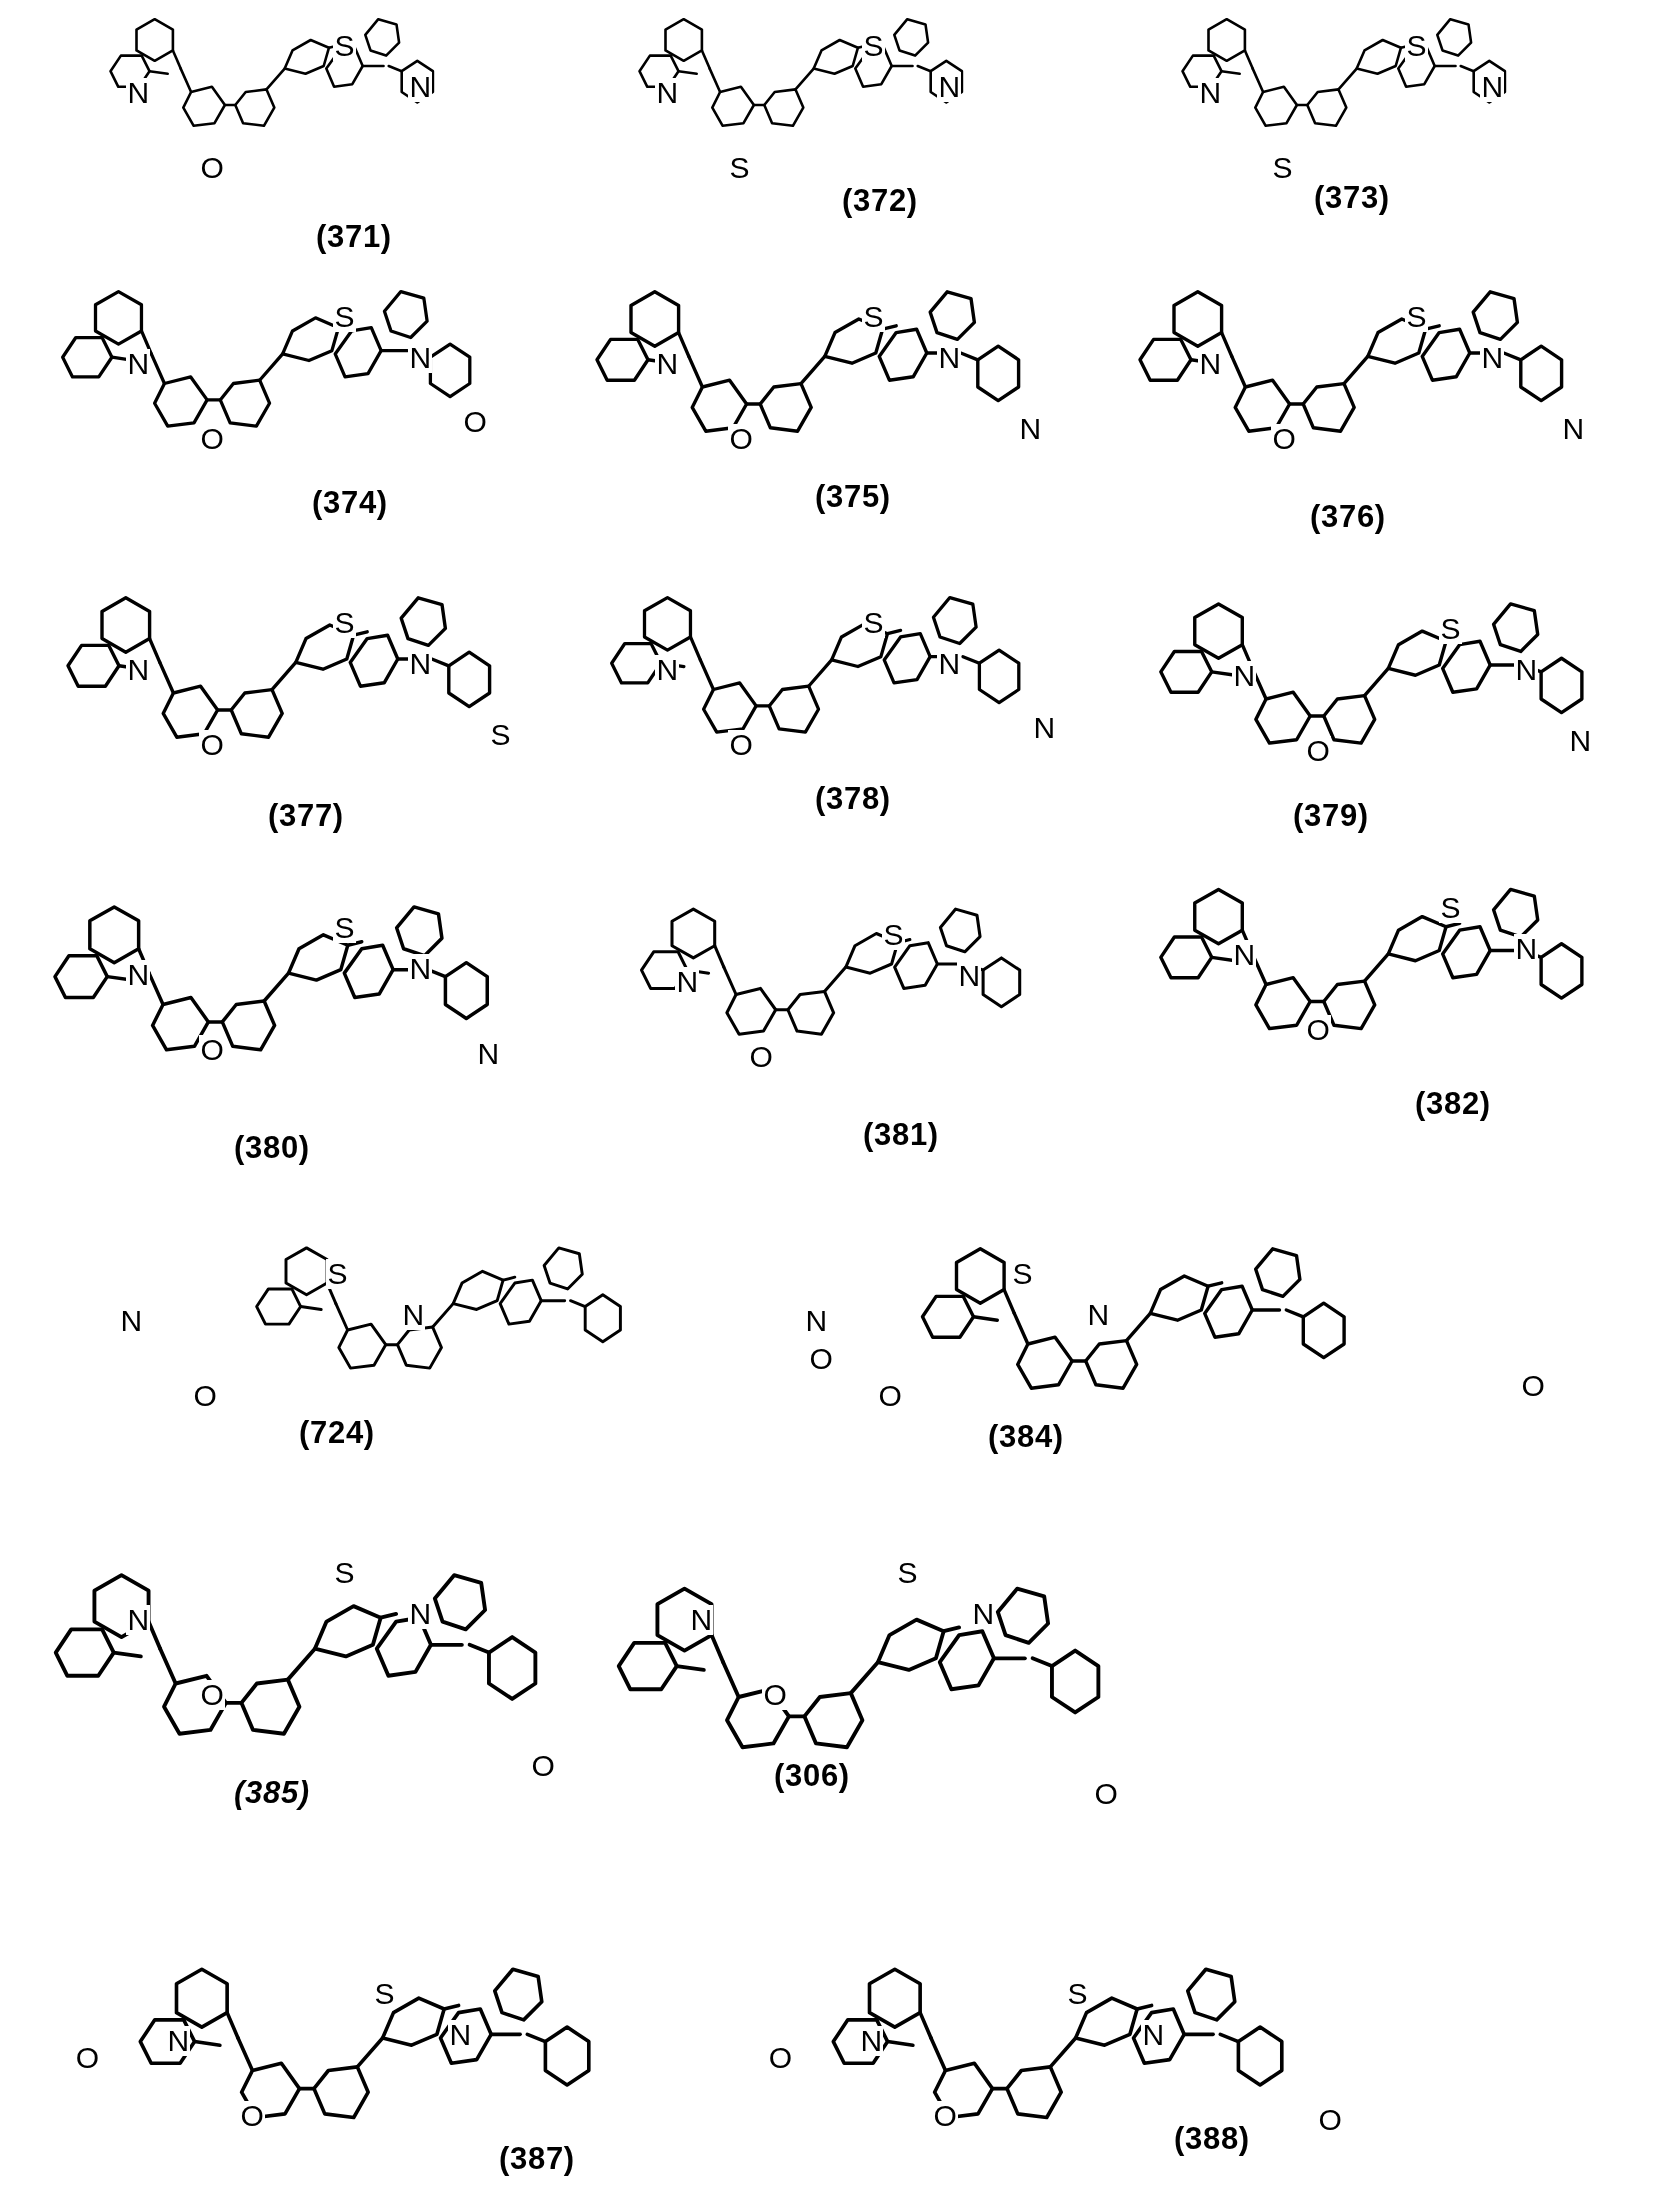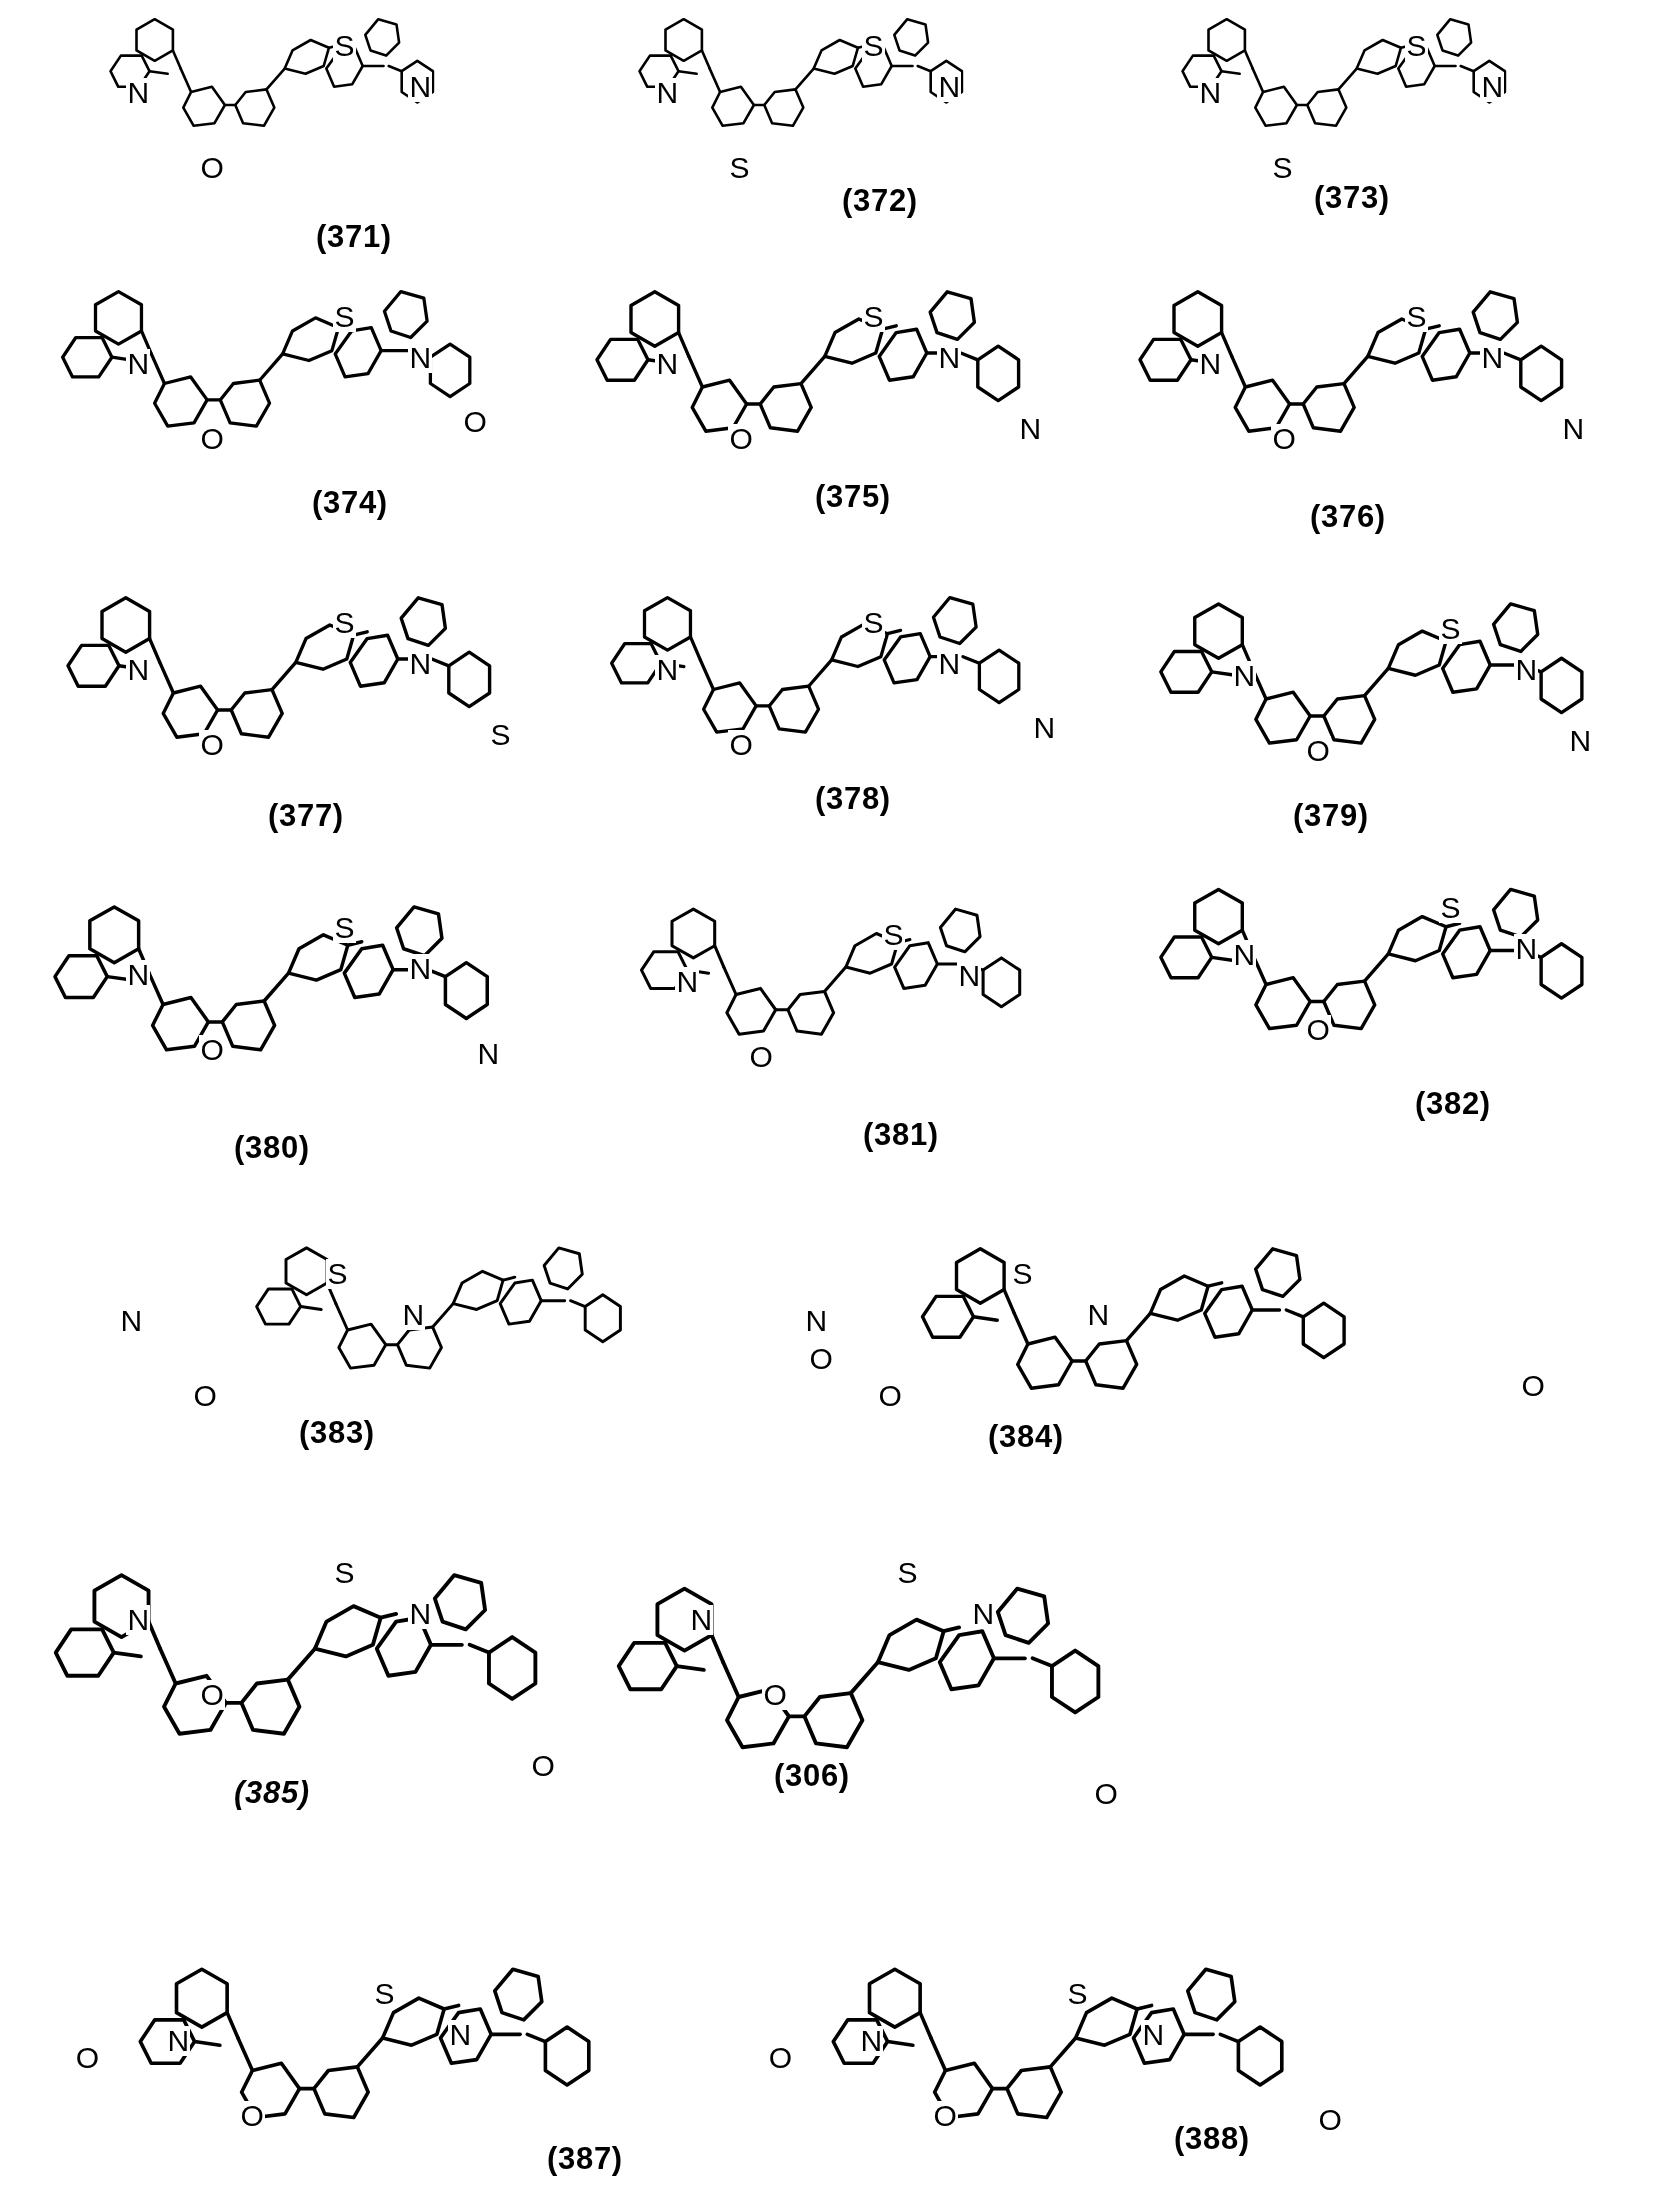--- a/index.html
+++ b/index.html
@@ -392,21 +392,21 @@
 
       <polygon points="570,110 600,90 630,110 630,150 600,170 570,150"></polygon>
       <line x1="545" y1="100" x2="570" y2="110"></line>
     </svg>
     <span class="atom" style="left:78px;top:64px">N</span>
     <span class="atom" style="left:151px;top:139px">O</span>
     <span class="atom" style="left:285px;top:17px">S</span>
     <span class="atom" style="left:360px;top:58px">N</span>
   <span class="atom" style="left: 767px; top: 102px;">O</span>
     </div>
-    <div class="label" style="left: 299px; top: 1415px;">(383)</div>
+    <div class="label" style="left: 299px; top: 1415px;">(724)</div>
     <div class="compound" style="left: 726px; top: 1242px; width: 869px; height: 204px;">
     <svg width="869" height="204" viewBox="0 0 720 300">
 
       <polygon points="60,30 95,10 130,30 130,70 95,90 60,70"></polygon>
       <polygon points="10,110 30,80 70,80 85,110 65,140 25,140"></polygon>
       <line x1="130" y1="70" x2="145" y2="105"></line>
       <line x1="85" y1="110" x2="120" y2="115"></line>
 
       <polygon points="165,150 205,140 230,175 210,210 170,215 150,180"></polygon>
       <polygon points="270,150 310,145 325,180 305,215 265,210 250,175"></polygon>
@@ -512,21 +512,21 @@
 
       <polygon points="570,110 600,90 630,110 630,150 600,170 570,150"></polygon>
       <line x1="545" y1="100" x2="570" y2="110"></line>
     </svg>
     <span class="atom" style="left:78px;top:64px">N</span>
     <span class="atom" style="left:151px;top:139px">O</span>
     <span class="atom" style="left:285px;top:17px">S</span>
     <span class="atom" style="left:360px;top:58px">N</span>
   <span class="atom" style="left: -13.6px; top: 81px;">O</span>
     </div>
-    <div class="label" style="left: 499px; top: 2141px; margin-left: 48px;">(387)</div>
+    <div class="label" style="left: 499px; top: 2141px;">(387)</div>
     <div class="compound" style="left: 781px; top: 1962px; width: 611px; height: 217px;">
     <svg width="611" height="217" viewBox="0 0 720 300">
 
       <polygon points="60,30 95,10 130,30 130,70 95,90 60,70"></polygon>
       <polygon points="10,110 30,80 70,80 85,110 65,140 25,140"></polygon>
       <line x1="130" y1="70" x2="145" y2="105"></line>
       <line x1="85" y1="110" x2="120" y2="115"></line>
 
       <polygon points="165,150 205,140 230,175 210,210 170,215 150,180"></polygon>
       <polygon points="270,150 310,145 325,180 305,215 265,210 250,175"></polygon>

